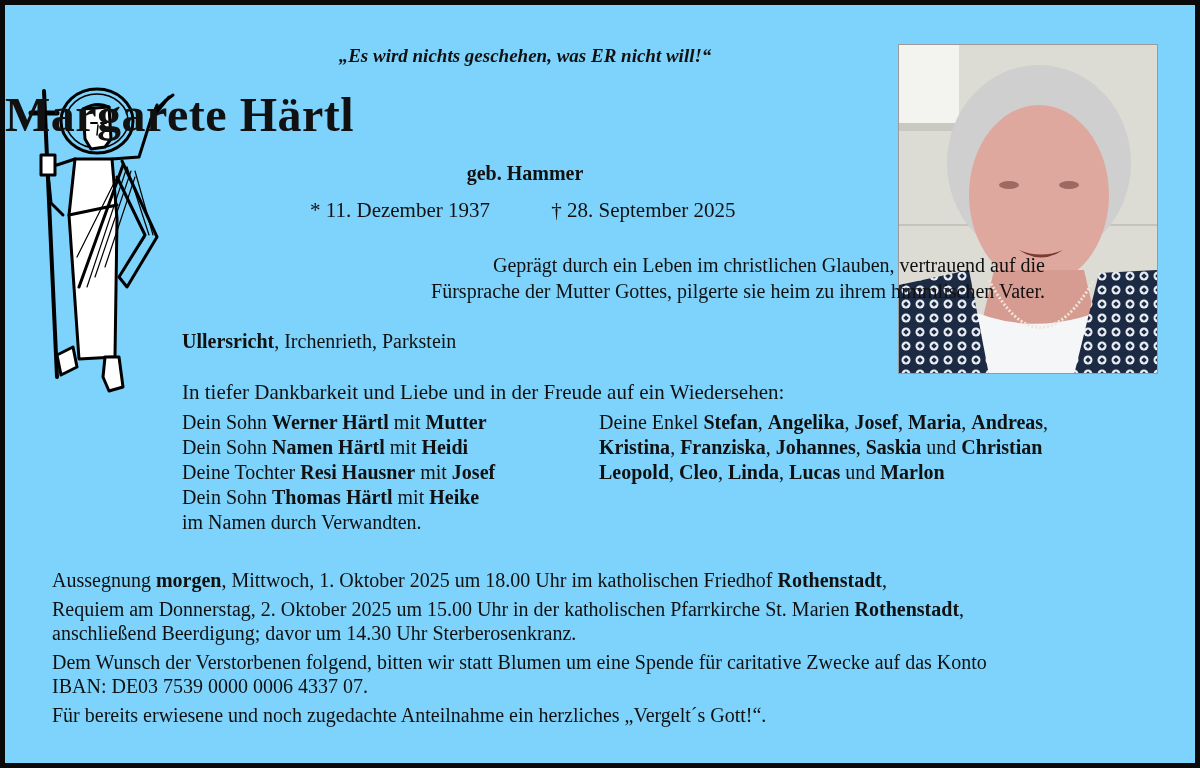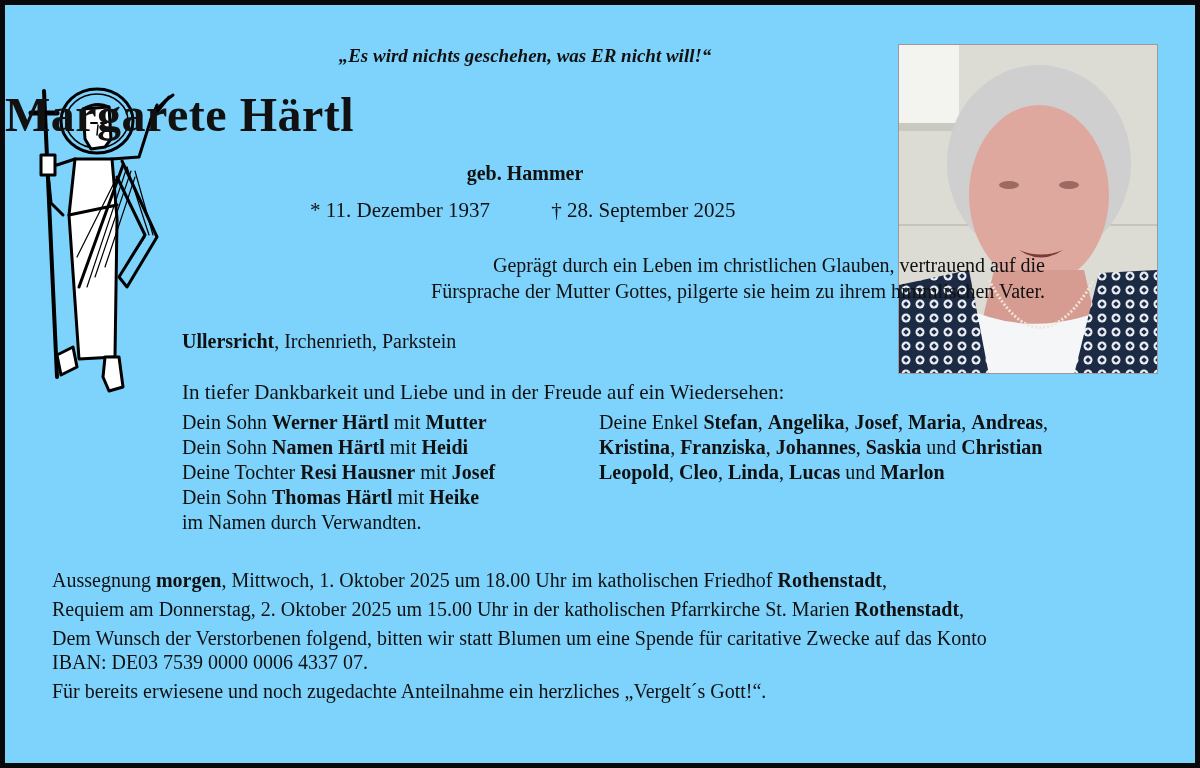--- a/index.html
+++ b/index.html
@@ -142,20 +142,21 @@
     <div><span class="list"><b>Kristina</b>, <b>Franziska</b>, <b>Johannes</b>, <b>Saskia</b></span><span> und </span><b>Christian</b></div>
     <div><span class="list"><b>Leopold</b>, <b>Cleo</b>, <b>Linda</b>, <b>Lucas</b></span><span> und </span><b>Marlon</b></div>
   </div>
 
   <div class="abs notices">
     <div class="notice">
       <div><span>Aussegnung </span><b>morgen</b><span>, Mittwoch, 1. Oktober 2025 um 18.00 Uhr im katholischen Friedhof </span><b>Rothenstadt</b><span>,</span></div>
     </div>
     <div class="notice">
       <div><span>Requiem am Donnerstag, 2. Oktober 2025 um 15.00 Uhr in der katholischen Pfarrkirche St. Marien </span><b>Rothenstadt</b><span>,</span></div>
+      <div>anschließend Beerdigung; davor um 14.30 Uhr Sterberosenkranz.</div>
     </div>
     <div class="notice">
       <div>Dem Wunsch der Verstorbenen folgend, bitten wir statt Blumen um eine Spende für caritative Zwecke auf das Konto</div>
       <div>IBAN: DE03 7539 0000 0006 4337 07.</div>
     </div>
     <div class="notice">Für bereits erwiesene und noch zugedachte Anteilnahme ein herzliches „Vergelt´s Gott!“.</div>
   </div>
 </div>
 
 </body></html>

